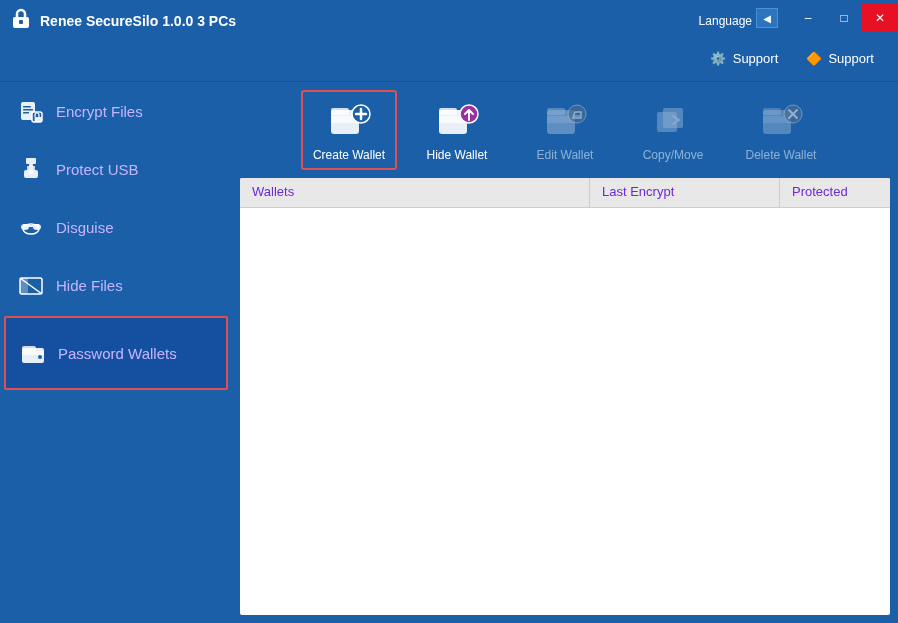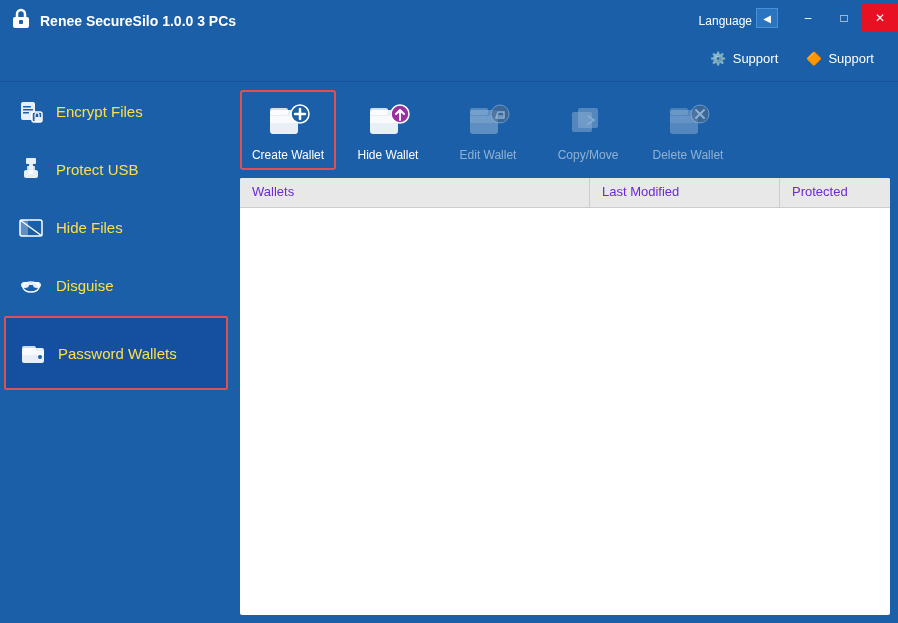--- a/index.html
+++ b/index.html
@@ -102,21 +102,21 @@
     .sidebar {
       width: 232px;
       background: #1a5fa8;
       flex-shrink: 0;
     }
     .sidebar-item {
       display: flex;
       align-items: center;
       gap: 12px;
       padding: 16px 18px;
-      color: #fde047;
+      color: #c4b5fd;
       font-size: 15px;
       cursor: pointer;
       font-weight: 500;
     }
     .sidebar-item.active {
       background: #1550a0;
       border: 2px solid #e05050;
       margin: 2px 4px;
       border-radius: 2px;
       padding: 22px 14px;
@@ -136,21 +136,22 @@
       background: #1a5fa8;
       display: flex;
       flex-direction: column;
     }
 
     
     .toolbar {
       display: flex;
       background: #1a5fa8;
       padding: 8px 8px 0 8px;
-      gap: 4px;
+      gap: 12px;
+      justify-content: center;
     }
     .tool-btn {
       display: flex;
       flex-direction: column;
       align-items: center;
       justify-content: center;
       width: 96px;
       height: 80px;
       color: white;
       font-size: 12px;
@@ -267,40 +268,40 @@
           <rect x="9" y="10" width="2.5" height="4" rx="0.5" fill="white" opacity="0.8"></rect>
           <rect x="14.5" y="10" width="2.5" height="4" rx="0.5" fill="white" opacity="0.8"></rect>
         </svg>
       </div>
       <span>Protect USB</span>
     </div>
 
     <div class="sidebar-item">
       <div class="sidebar-icon">
         <svg width="26" height="26" viewBox="0 0 26 26">
-          <rect x="2" y="6" width="22" height="16" rx="2" fill="none" stroke="white" stroke-width="1.5"></rect>
-          <rect x="2" y="6" width="8" height="16" rx="2" fill="white" opacity="0.3"></rect>
-          <line x1="2" y1="6" x2="24" y2="22" stroke="white" stroke-width="1.5"></line>
-        </svg>
-      </div>
-      <span>Hide Files</span>
-    </div>
-
-    <div class="sidebar-item">
-      <div class="sidebar-icon">
-        <svg width="26" height="26" viewBox="0 0 26 26">
           <ellipse cx="13" cy="15" rx="8" ry="5" fill="none" stroke="white" stroke-width="1.5"></ellipse>
           <ellipse cx="7" cy="13" rx="4" ry="3" fill="white" opacity="0.9"></ellipse>
           <ellipse cx="19" cy="13" rx="4" ry="3" fill="white" opacity="0.9"></ellipse>
           <rect x="10" y="11" width="6" height="2" rx="1" fill="white" opacity="0.9"></rect>
           <rect x="5" y="10" width="4" height="1.5" rx="0.5" fill="white" opacity="0.9"></rect>
           <rect x="17" y="10" width="4" height="1.5" rx="0.5" fill="white" opacity="0.9"></rect>
         </svg>
       </div>
       <span>Disguise</span>
+    </div>
+
+    <div class="sidebar-item">
+      <div class="sidebar-icon">
+        <svg width="26" height="26" viewBox="0 0 26 26">
+          <rect x="2" y="6" width="22" height="16" rx="2" fill="none" stroke="white" stroke-width="1.5"></rect>
+          <rect x="2" y="6" width="8" height="16" rx="2" fill="white" opacity="0.3"></rect>
+          <line x1="2" y1="6" x2="24" y2="22" stroke="white" stroke-width="1.5"></line>
+        </svg>
+      </div>
+      <span>Hide Files</span>
     </div>
 
     <div class="sidebar-item active">
       <div class="sidebar-icon">
         <svg width="26" height="26" viewBox="0 0 26 26">
           <rect x="2" y="8" width="22" height="15" rx="2" fill="white" opacity="0.9"></rect>
           <rect x="2" y="11" width="22" height="4" fill="white" opacity="0.7"></rect>
           <rect x="2" y="6" width="14" height="5" rx="2" fill="white" opacity="0.8"></rect>
           <circle cx="20" cy="17" r="2" fill="#1a5fa8"></circle>
         </svg>
@@ -378,21 +379,21 @@
           </svg>
         </div>
         <span>Delete Wallet</span>
       </div>
 
     </div>
 
     <div class="table-area">
       <div class="table-header">
         <div class="table-header-cell">Wallets</div>
-        <div class="table-header-cell">Last Modified</div>
+        <div class="table-header-cell">Last Encrypt</div>
         <div class="table-header-cell">Protected</div>
       </div>
       <div class="table-body">
         
       </div>
     </div>
 
   </div>
 </div>
 

